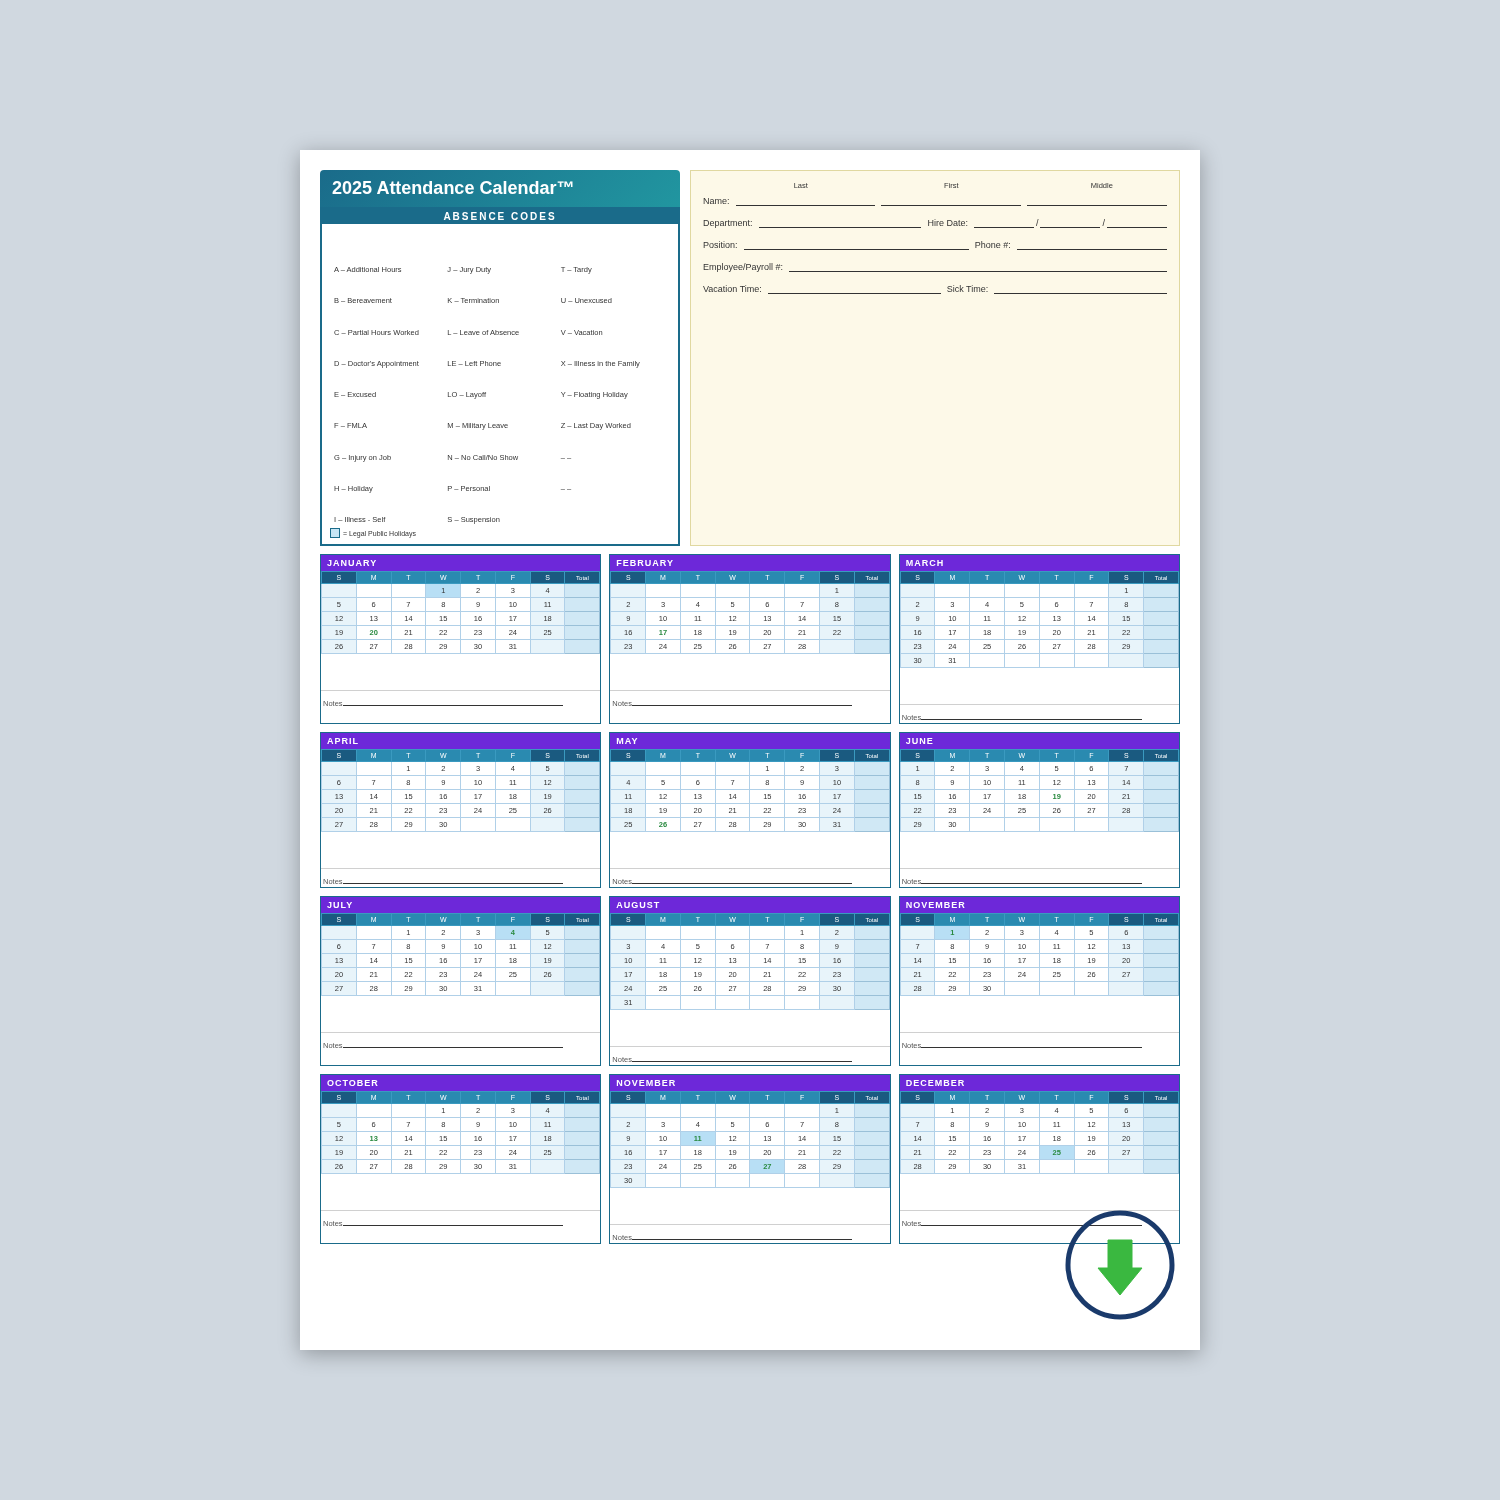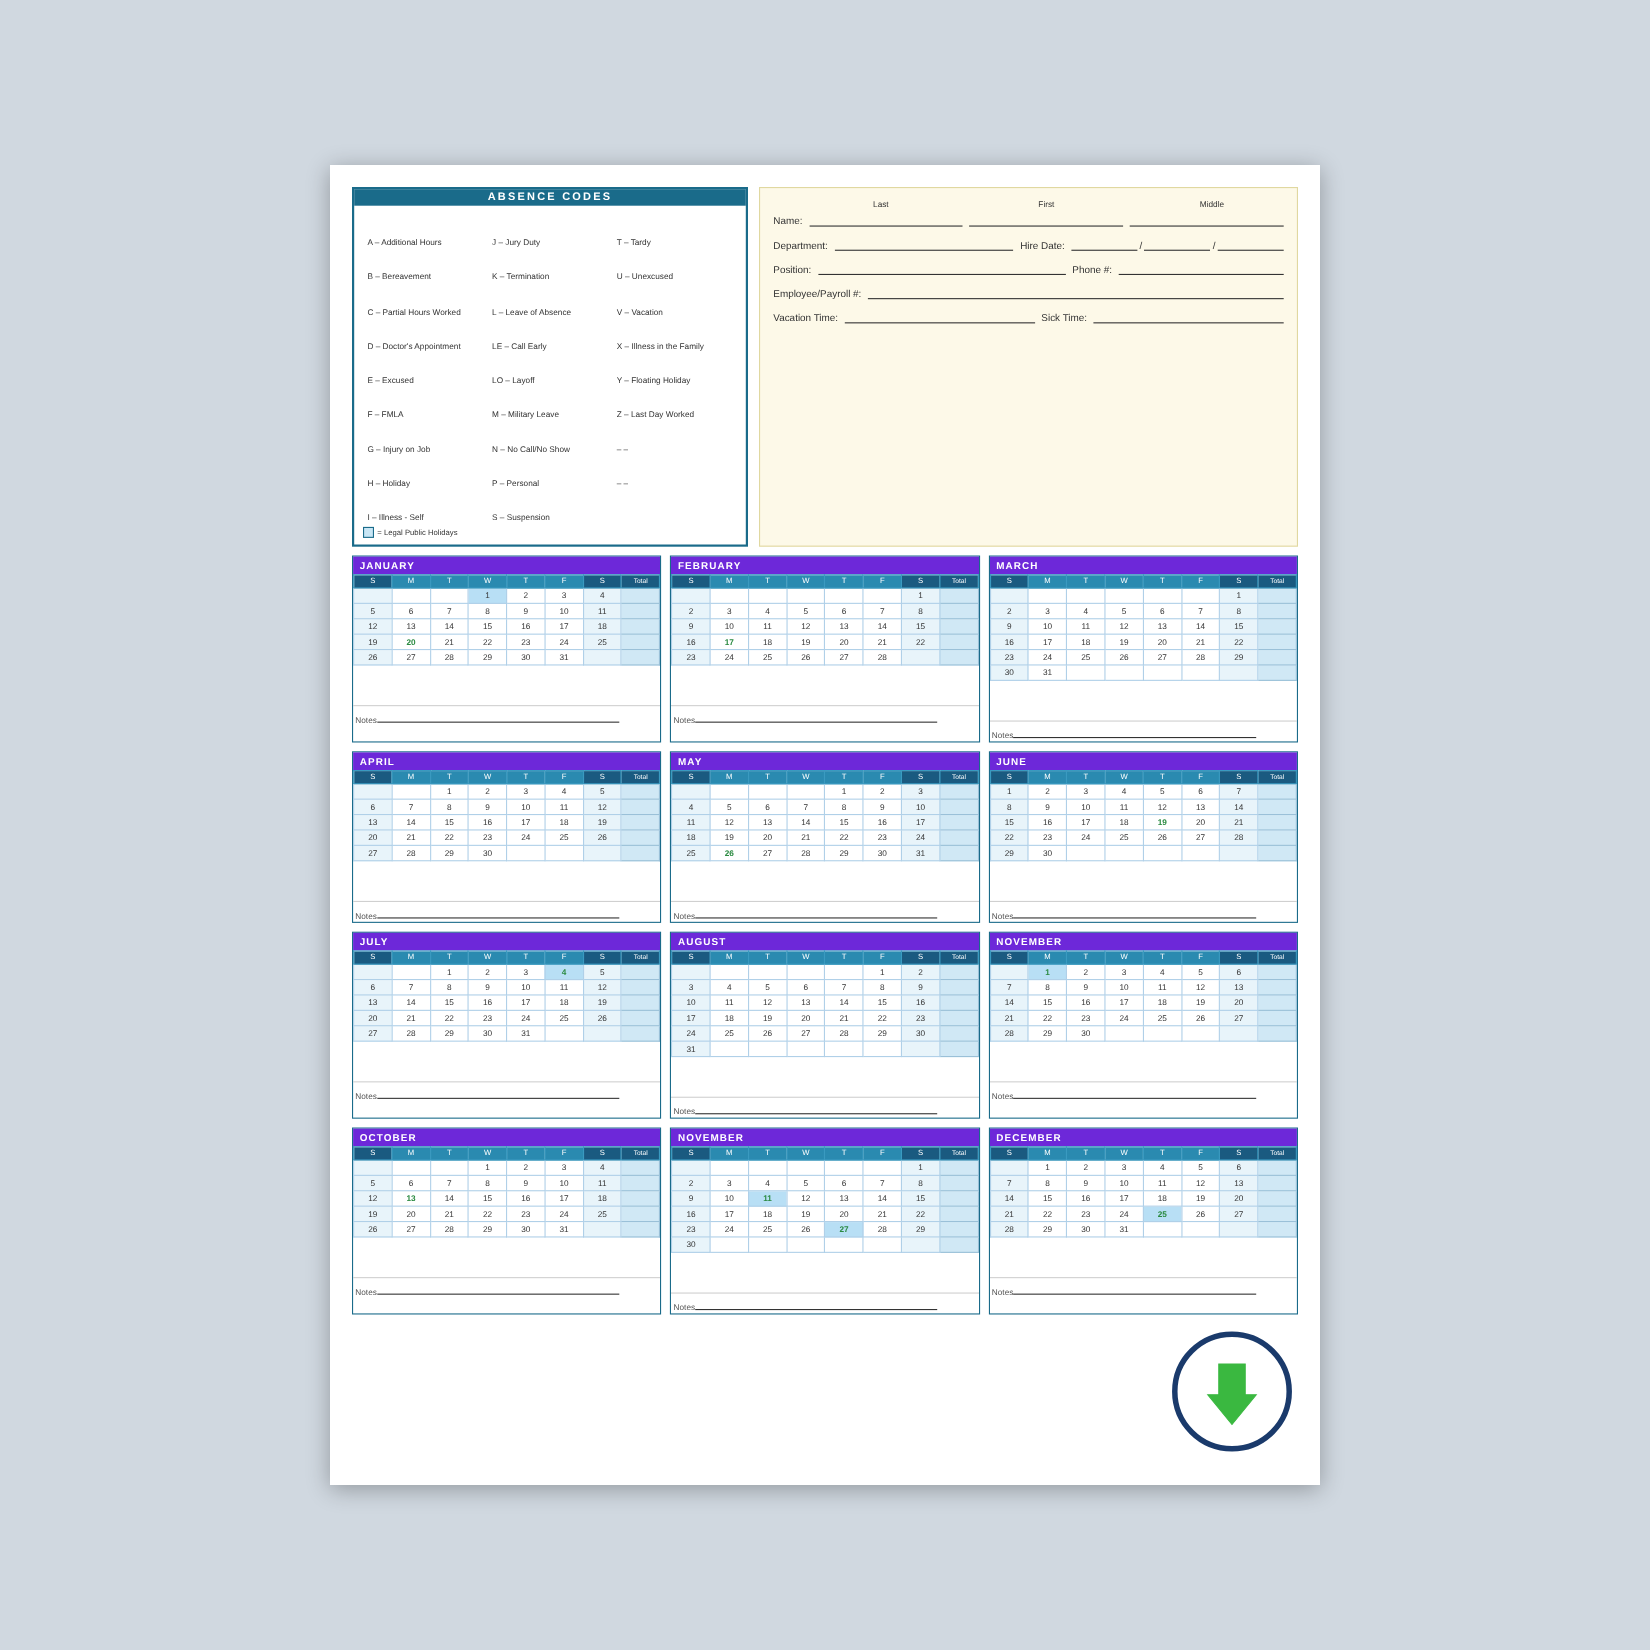--- a/index.html
+++ b/index.html
@@ -40,21 +40,21 @@
       border: 2px solid #1a6b8a;
       padding: 6px 8px;
     }
     .absence-codes-title {
       background: #1a6b8a;
       color: white;
       font-size: 10px;
       font-weight: bold;
       text-align: center;
       padding: 2px 0;
-      margin: -6px -8px 8px -8px;
+      margin: -6px -8px 20px -8px;
       letter-spacing: 2px;
     }
     .codes-grid {
       display: grid;
       grid-template-columns: 1fr 1fr 1fr;
       gap: 0;
       font-size: 7.5px;
       color: #333;
     }
     .codes-col {
@@ -209,39 +209,40 @@
     }
   </style>
 </head>
 <body>
 
 <div class="page">
 
   <div class="header-row">
 
     <div class="title-section">
+      <div class="calendar-title">2025 Attendance Calendar™</div>
       <div class="absence-codes-box">
         <div class="absence-codes-title">ABSENCE CODES</div>
         <div class="codes-grid">
           <div class="codes-col" id="col1">
               <span>A – Additional Hours</span>
               <span>B – Bereavement</span>
               <span>C – Partial Hours Worked</span>
               <span>D – Doctor's Appointment</span>
               <span>E – Excused</span>
               <span>F – FMLA</span>
               <span>G – Injury on Job</span>
               <span>H – Holiday</span>
               <span>I – Illness - Self</span>
             </div>
           <div class="codes-col" id="col2">
               <span>J – Jury Duty</span>
               <span>K – Termination</span>
               <span>L – Leave of Absence</span>
-              <span>LE – Call Early</span>
+              <span>LE – Left Phone</span>
               <span>LO – Layoff</span>
               <span>M – Military Leave</span>
               <span>N – No Call/No Show</span>
               <span>P – Personal</span>
               <span>S – Suspension</span>
             </div>
           <div class="codes-col" id="col3">
               <span>T – Tardy</span>
               <span>U – Unexcused</span>
               <span>V – Vacation</span>

